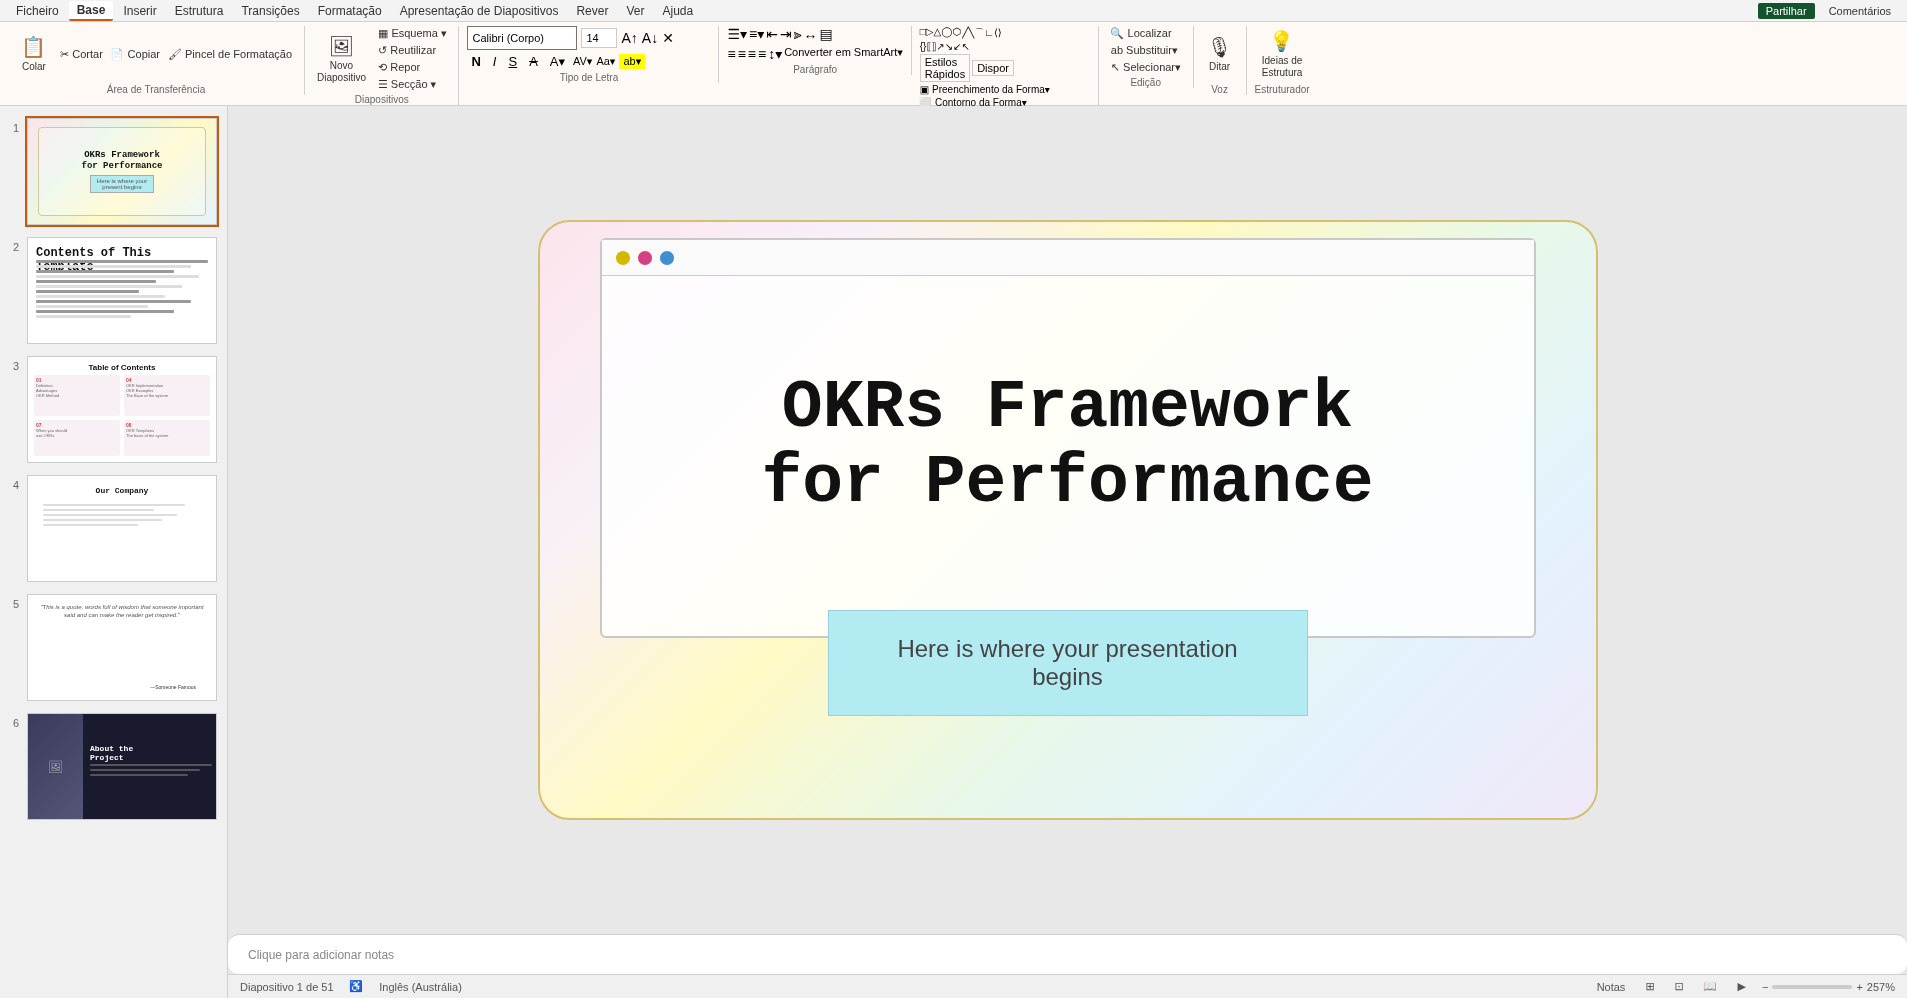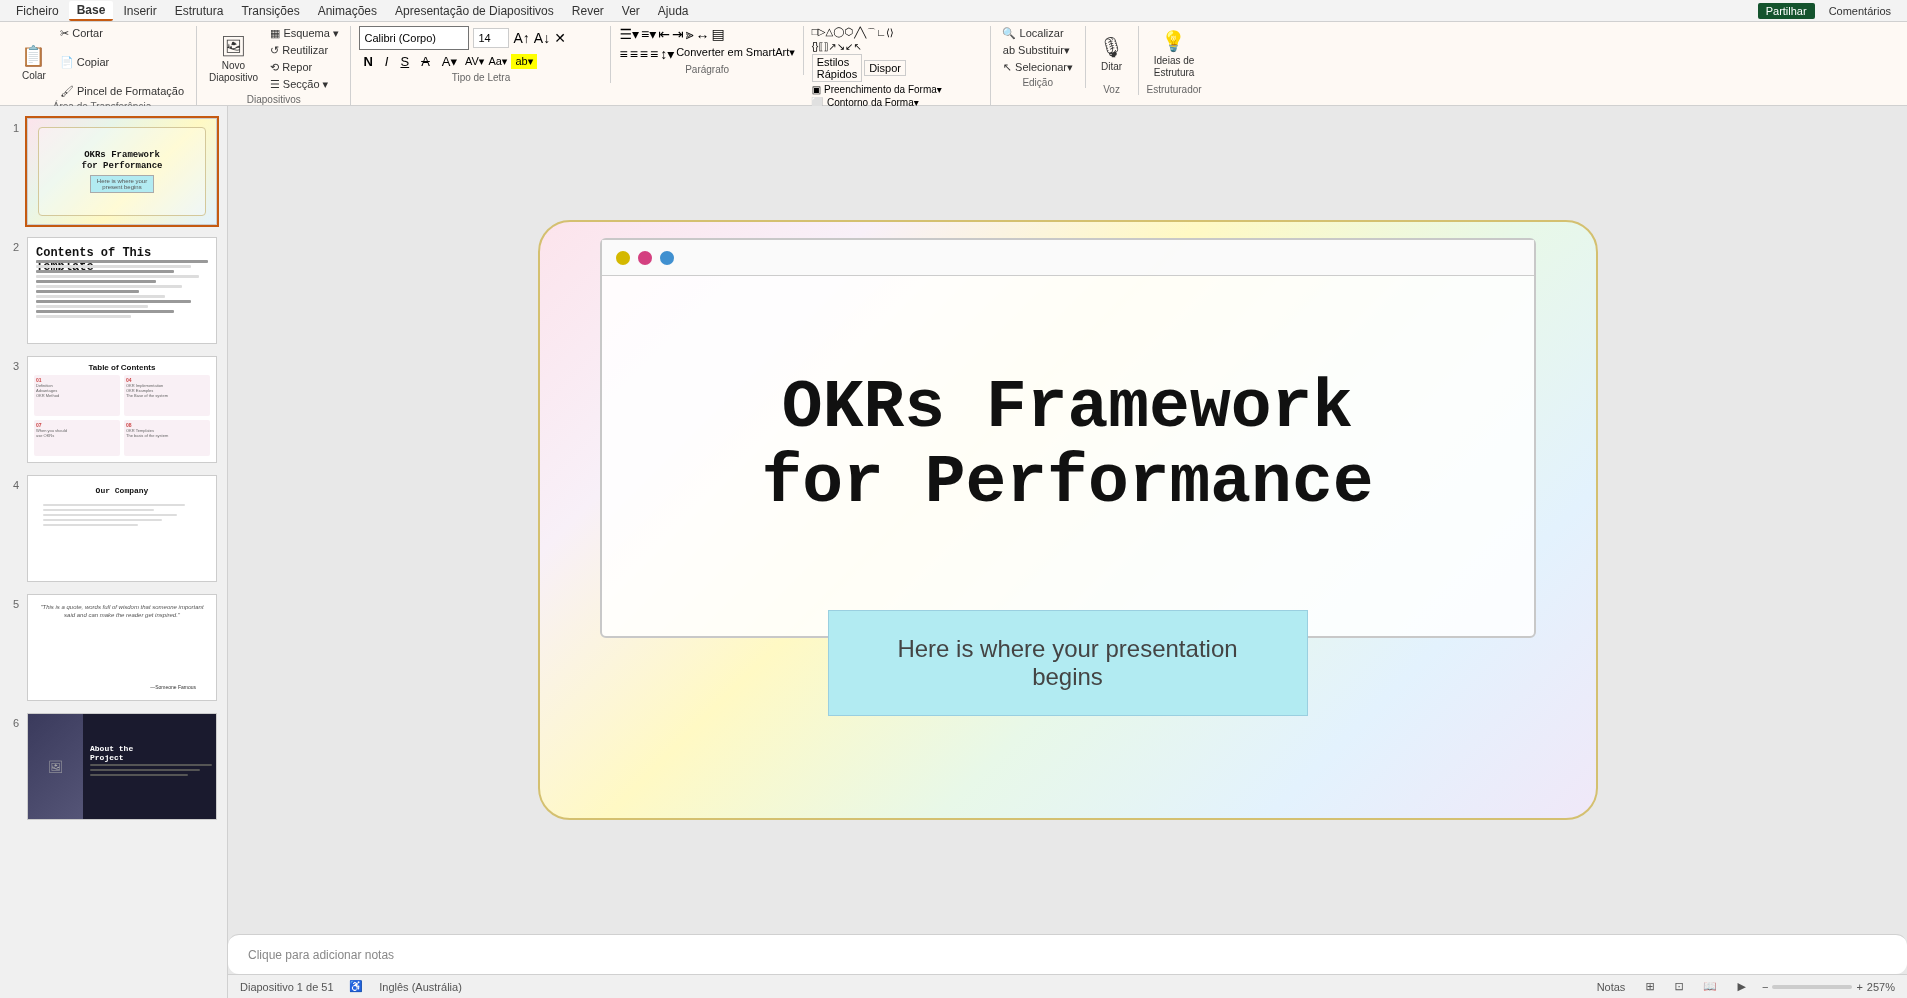--- a/index.html
+++ b/index.html
@@ -397,40 +397,40 @@
   </style>
 </head>
 <body>
 
 <div class="menu-bar">
   <span>Ficheiro</span>
   <span class="active">Base</span>
   <span>Inserir</span>
   <span>Estrutura</span>
   <span>Transições</span>
-  <span>Animações</span>
+  <span>Formatação</span>
   <span>Apresentação de Diapositivos</span>
   <span>Rever</span>
   <span>Ver</span>
   <span>Ajuda</span>
   <div class="right-actions">
     <span class="share-btn">Partilhar</span>
     <span class="comment-btn">Comentários</span>
   </div>
 </div>
 
 <div class="ribbon">
 
   <div class="ribbon-section">
     <div class="ribbon-tools">
       <div class="ribbon-btn">
         <span class="icon">📋</span>
         <span class="label">Colar</span>
       </div>
-      <div style="display:flex;flex-direction:column;gap:14px;">
+      <div style="display:flex;flex-direction:row;gap:0;">
         <div class="ribbon-small-btn">✂ Cortar</div>
         <div class="ribbon-small-btn">📄 Copiar</div>
         <div class="ribbon-small-btn">🖌 Pincel de Formatação</div>
       </div>
     </div>
     <div class="ribbon-label">Área de Transferência</div>
   </div>
 
   <div class="ribbon-section">
     <div class="ribbon-tools">

